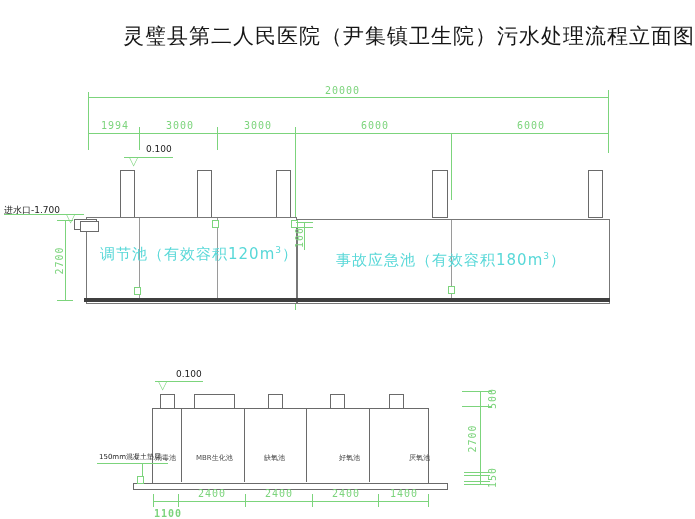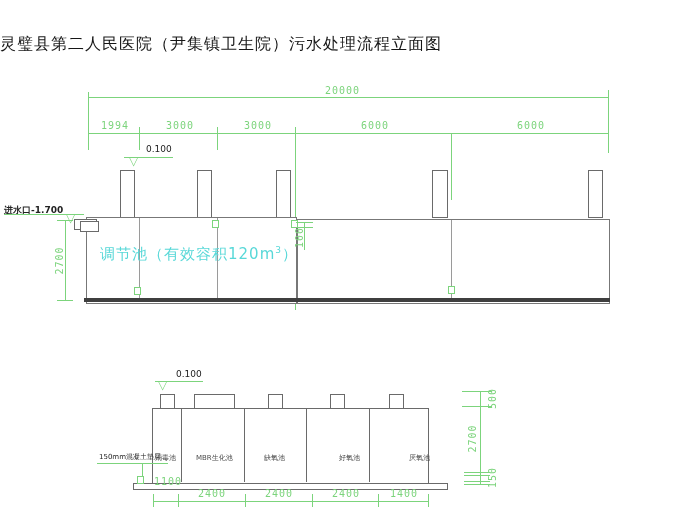--- a/index.html
+++ b/index.html
@@ -21,22 +21,22 @@
   .tri{position:absolute;color:var(--g);font-size:12px;line-height:10px;font-family:"DejaVu Sans",sans-serif;}
   .tank{position:absolute;border:1px solid #777;background:#fff;}
   .thick{position:absolute;background:var(--thick);}
   .col{position:absolute;border:1.5px solid var(--ln);background:#fff;}
   .tbox{position:absolute;border:1px solid var(--ln);background:#fff;}
   .part{position:absolute;width:1px;background:#9a9a9a;}
   .gsq{position:absolute;width:5px;height:6px;border:1px solid var(--g);background:#fff;}
   .cyanlabel{position:absolute;color:var(--cyan);font-size:15px;white-space:nowrap;letter-spacing:1px;}
   .cyanlabel sup{font-size:9px;}
   .comp{position:absolute;color:#4d4d4d;font-size:7px;white-space:nowrap;line-height:8px;}
-  .title{position:absolute;left:0;right:0;top:34px;text-align:left;color:#161616;
-         font-size:16px;font-weight:500;letter-spacing:1px;
+  .title{position:absolute;left:0;right:0;top:22px;text-align:right;color:#161616;
+         font-size:21px;font-weight:500;letter-spacing:1px;
          font-family:"DejaVu Serif","Liberation Serif",serif;white-space:nowrap;}
 </style>
 </head>
 <body>
 
 <div class="canvas">
 
   <div class="title">灵璧县第二人民医院（尹集镇卫生院）污水处理流程立面图</div>
 
   <div class="hline" style="left:88px;top:97px;width:520px;"></div>
@@ -74,22 +74,23 @@
   <div class="part" style="left:451px;top:220px;height:78px;"></div>
   <div class="thick" style="left:84px;top:298px;width:213px;height:4px;"></div>
   <div class="thick" style="left:295px;top:298px;width:315px;height:4px;"></div>
 
   <div class="gsq" style="left:134px;top:287px;"></div>
   <div class="gsq" style="left:448px;top:286px;"></div>
   <div class="gsq" style="left:212px;top:220px;"></div>
   <div class="gsq" style="left:291px;top:220px;"></div>
 
   <div class="cyanlabel" style="left:100px;top:245px;"><span>调节池（有效容积120m</span><sup>3</sup><span>）</span></div>
+  <div class="cyanlabel" style="left:336px;top:251px;"><span>事故应急池（有效容积180m</span><sup>3</sup><span>）</span></div>
 
-  <div class="blktext" style="left:4px;top:204px;font-size:9px;font-weight:bold;">进水口-1.700</div>
+  <div class="blktext" style="left:4px;top:204px;font-size:9px;">进水口-1.700</div>
   <div class="hline" style="left:4px;top:214px;width:80px;"></div>
   <div class="tri" style="left:66px;top:213px;">▽</div>
   <div class="tbox" style="left:74px;top:219px;width:21px;height:9px;"></div>
   <div class="tbox" style="left:80px;top:221px;width:17px;height:9px;"></div>
 
   <div class="vline" style="left:65px;top:220px;height:80px;"></div>
   <div class="hline" style="left:57px;top:220px;width:16px;"></div>
   <div class="hline" style="left:57px;top:300px;width:16px;"></div>
   <div class="dimtext vtext" style="left:45px;top:255px;">2700</div>
 
@@ -127,21 +128,21 @@
   <div class="hline" style="left:97px;top:463px;width:71px;"></div>
   <div class="vline" style="left:142px;top:463px;height:14px;"></div>
 
   <div class="hline" style="left:153px;top:501px;width:275px;"></div>
   <div class="vline" style="left:153px;top:494px;height:13px;"></div>
   <div class="vline" style="left:178px;top:494px;height:13px;"></div>
   <div class="vline" style="left:245px;top:494px;height:13px;"></div>
   <div class="vline" style="left:312px;top:494px;height:13px;"></div>
   <div class="vline" style="left:378px;top:494px;height:13px;"></div>
   <div class="vline" style="left:428px;top:494px;height:13px;"></div>
-  <div class="dimtext" style="left:154px;top:476px;">1100</div>
+  <div class="dimtext" style="left:154px;top:508px;font-weight:bold;">1100</div>
   <div class="dimtext" style="left:198px;top:488px;">2400</div>
   <div class="dimtext" style="left:265px;top:488px;">2400</div>
   <div class="dimtext" style="left:332px;top:488px;">2400</div>
   <div class="dimtext" style="left:390px;top:488px;">1400</div>
 
   <div class="vline" style="left:480px;top:391px;height:93px;"></div>
   <div class="hline" style="left:462px;top:391px;width:30px;"></div>
   <div class="hline" style="left:462px;top:406px;width:30px;"></div>
   <div class="hline" style="left:464px;top:472px;width:26px;"></div>
   <div class="hline" style="left:464px;top:475px;width:26px;"></div>

